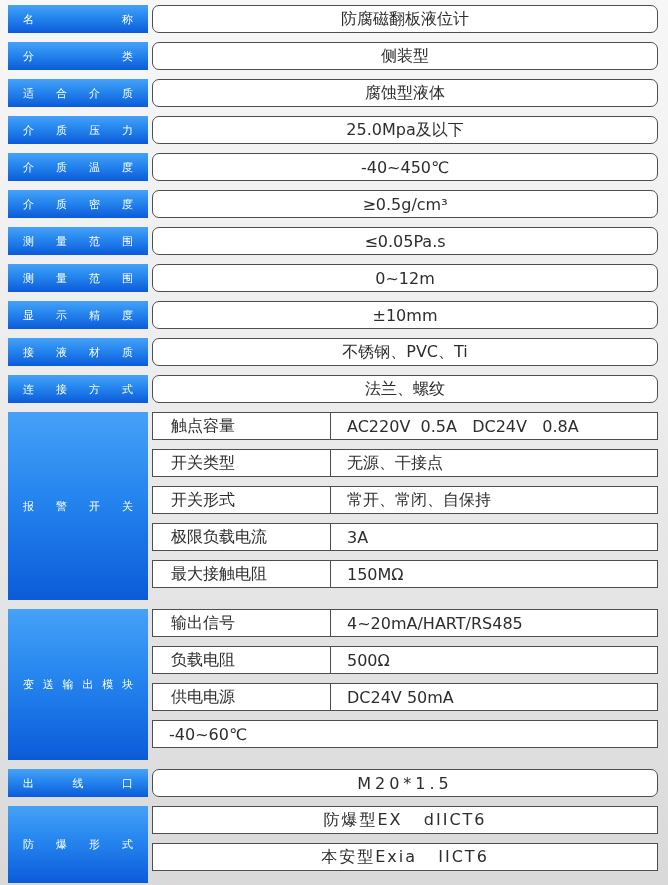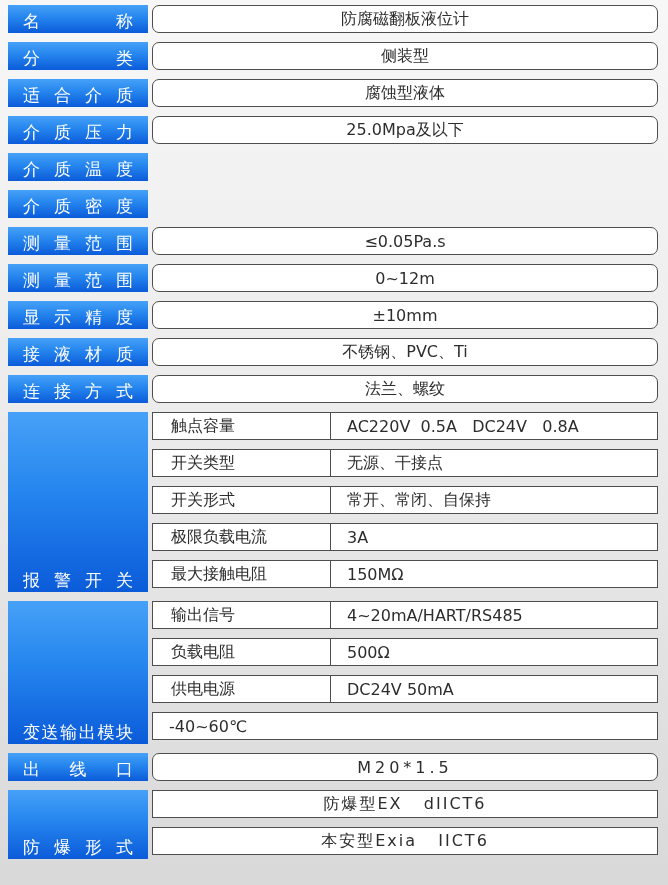--- a/index.html
+++ b/index.html
@@ -13,22 +13,22 @@
   .page { padding: 5px 10px 0 8px; }
 
   
   .row { display: flex; height: 28px; margin-bottom: 9px; }
 
   .lbl-cell {
     flex: 0 0 140px;
     margin-right: 4px;
     background: linear-gradient(180deg, #46a1f7 0%, #2585ee 45%, #0b5bd9 100%);
     color: #ffffff;
-    display: flex; align-items: flex-end;
-    font-size: 17px;
+    display: flex; align-items: center;
+    font-size: 11px;
   }
   .lbl-text {
     display: block; width: 100%;
     padding: 0 15px;
     text-align: justify; text-align-last: justify;
   }
 
   .box {
     flex: 1;
     background: #ffffff;
@@ -42,21 +42,21 @@
   
   .section { display: flex; margin-bottom: 9px; }
   .sec-rows { flex: 1; display: flex; flex-direction: column; }
   .srow {
     height: 28px; margin-bottom: 9px;
     display: flex;
     background: #ffffff;
     border: 1px solid #4e4e4e;
     font-size: 16px; color: #2d2d2d;
   }
-  .srow:last-child { margin-bottom: 4px; }
+  .srow:last-child { margin-bottom: 12px; }
   .sub {
     flex: 0 0 178px;
     border-right: 1px solid #4e4e4e;
     display: flex; align-items: center;
     padding-left: 18px;
   }
   .val {
     flex: 1; display: flex; align-items: center;
     padding-left: 16px; white-space: pre;
   }
@@ -92,25 +92,27 @@
   <div class="row">
     <div class="lbl-cell">
         <span class="lbl-text">介质压力</span>
       </div>
     <div class="box center">25.0Mpa及以下</div>
   </div>
   <div class="row">
     <div class="lbl-cell">
         <span class="lbl-text">介质温度</span>
       </div>
+    <div class="box center">-40~450℃</div>
   </div>
   <div class="row">
     <div class="lbl-cell">
         <span class="lbl-text">介质密度</span>
       </div>
+    <div class="box center">≥0.5g/cm³</div>
   </div>
   <div class="row">
     <div class="lbl-cell">
         <span class="lbl-text">测量范围</span>
       </div>
     <div class="box center">≤0.05Pa.s</div>
   </div>
   <div class="row">
     <div class="lbl-cell">
         <span class="lbl-text">测量范围</span>

